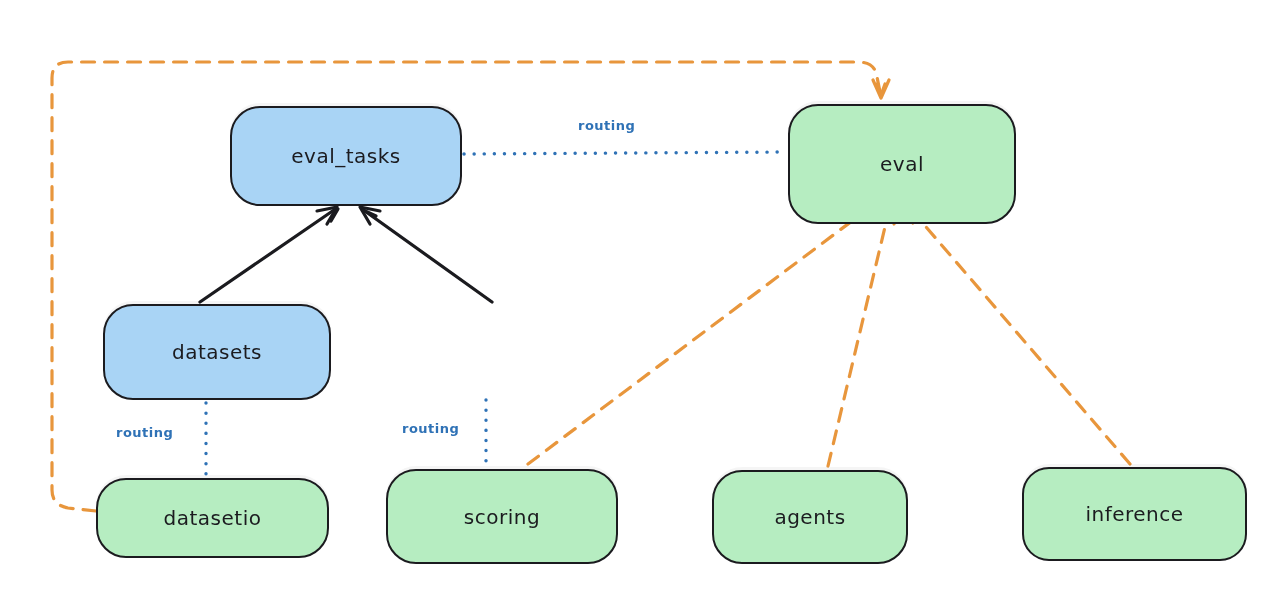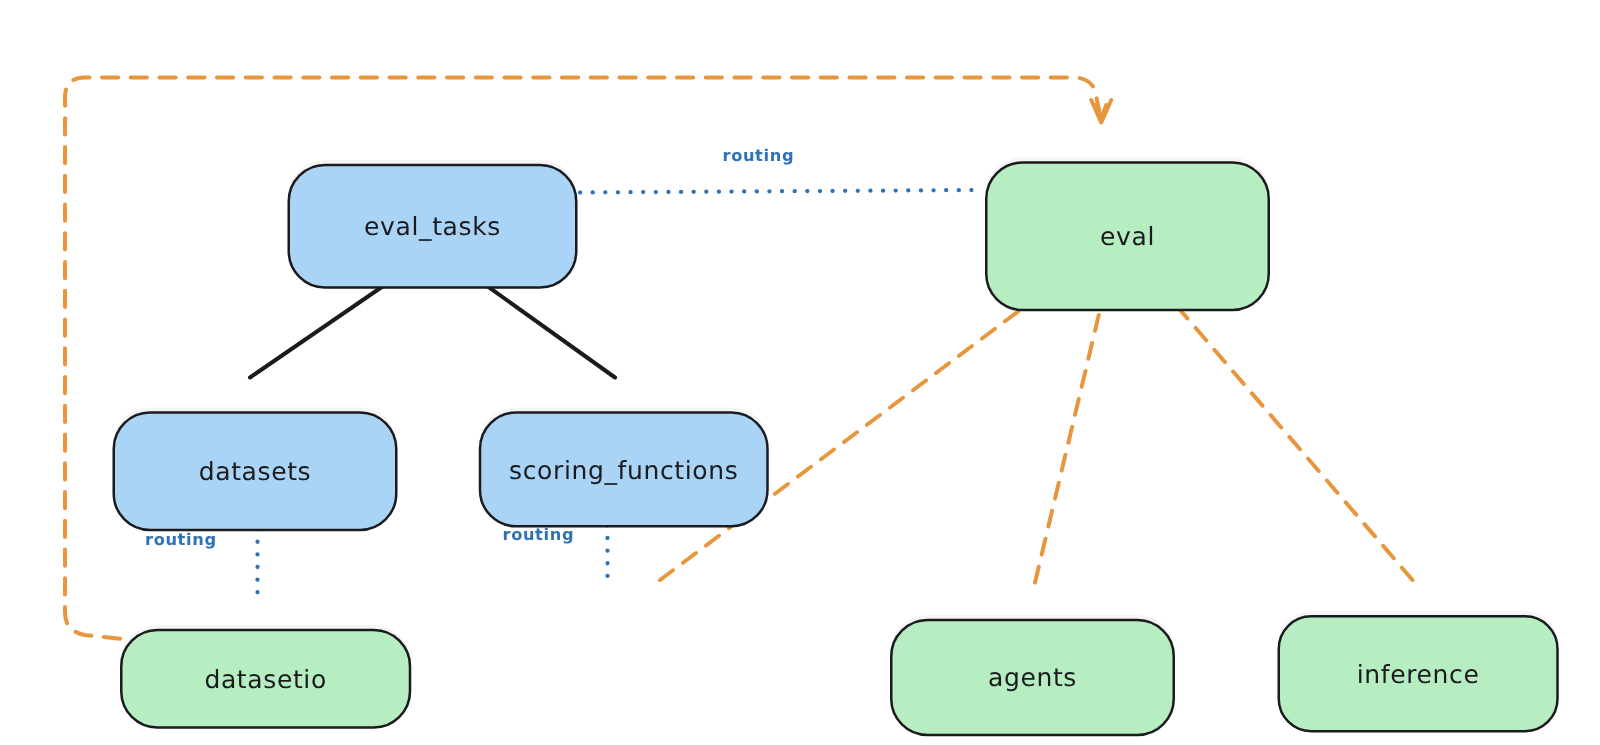--- a/index.html
+++ b/index.html
@@ -13,31 +13,30 @@
   .edge-layer{position:absolute;left:0;top:0;width:1280px;height:596px;}
   .node{
     position:absolute;
     box-sizing:border-box;
     border:2.5px solid #1b1b1f;
     border-radius:30px;
     display:flex;align-items:center;justify-content:center;
     font-size:20px;color:#1b1b1f;
     letter-spacing:0.5px;
     box-shadow:0 -3px 0 0 rgba(0,0,0,0.04);
-    margin-top:25px;
   }
   .node.blue{background:#a9d4f5;}
   .node.green{background:#b6edc1;}
   #node-eval_tasks{left:230px;top:106px;width:232px;height:100px;}
   #node-eval{left:788px;top:104px;width:228px;height:120px;}
-  #node-datasets{left:90px;top:304px;width:228px;height:96px;}
+  #node-datasets{left:103px;top:304px;width:228px;height:96px;}
   #node-scoring_functions{left:383px;top:304px;width:232px;height:93px;}
   #node-datasetio{left:96px;top:478px;width:233px;height:80px;align-items:center;}
   #node-scoring{left:386px;top:469px;width:232px;height:95px;}
-  #node-agents{left:712px;top:470px;width:228px;height:94px;}
+  #node-agents{left:712px;top:470px;width:196px;height:94px;}
   #node-inference{left:1022px;top:467px;width:225px;height:94px;border-radius:27px;}
   .edge-label{
     position:absolute;
     color:#2f72b6;
     font-size:13px;font-weight:600;
     letter-spacing:0.5px;
   }
   #routing-top{left:578px;top:118px;}
   #routing-left{left:116px;top:425px;}
   #routing-mid{left:402px;top:421px;}
@@ -97,28 +96,28 @@
   </div>
 
   <div class="node green" id="node-eval">
     <span>eval</span>
   </div>
 
   <div class="node blue" id="node-datasets">
     <span>datasets</span>
   </div>
 
-  <div class="node blue" id="node-scoring_functions">
-    <span>scoring_functions</span>
-  </div>
 
   <div class="node green" id="node-datasetio">
     <span>datasetio</span>
   </div>
 
+  <div class="node green" id="node-scoring">
+    <span>scoring</span>
+  </div>
 
   <div class="node green" id="node-agents">
     <span>agents</span>
   </div>
 
   <div class="node green" id="node-inference">
     <span>inference</span>
   </div>
 
   <div class="edge-label" id="routing-top">routing</div>

